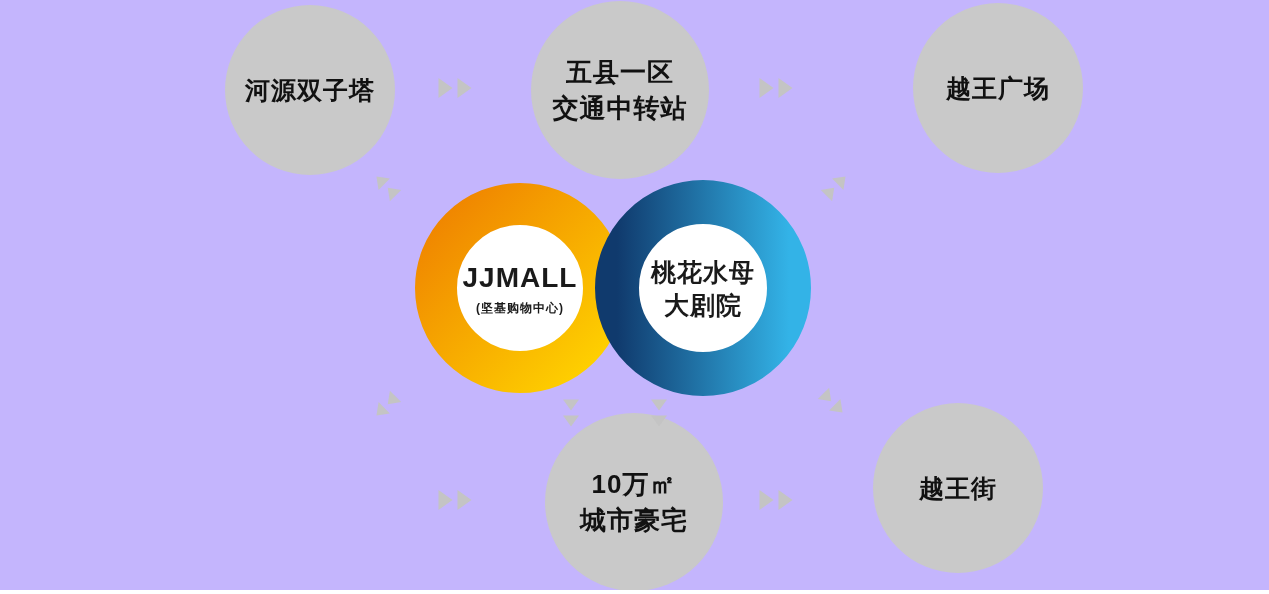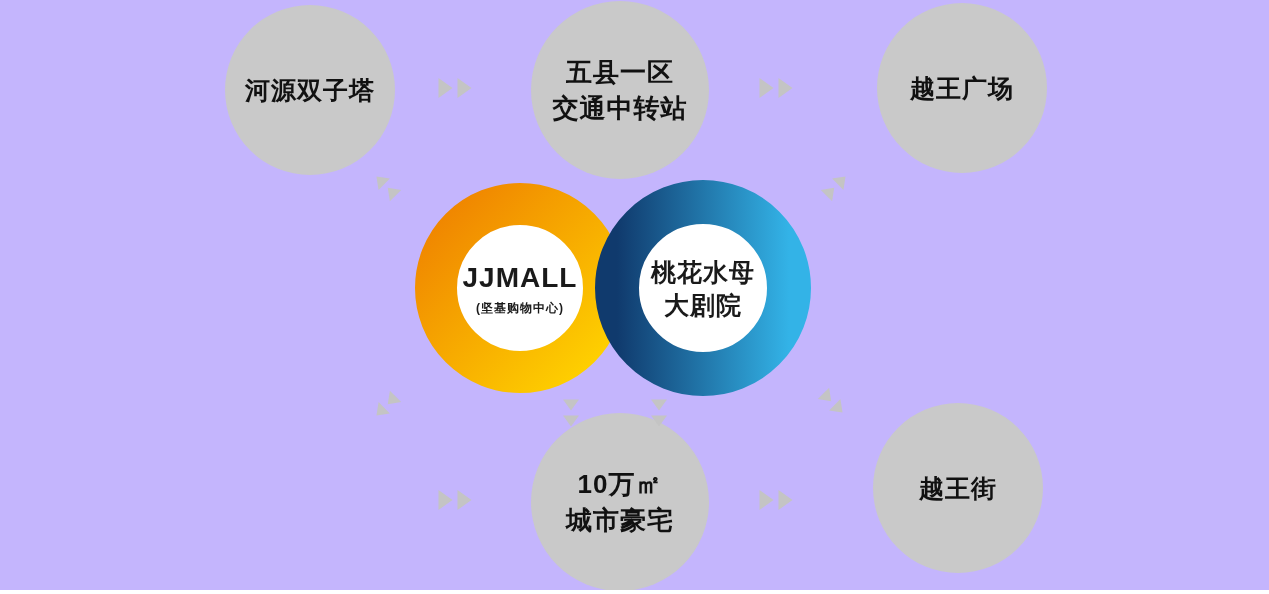--- a/index.html
+++ b/index.html
@@ -58,26 +58,26 @@
 
   <div class="node" style="left:225px;top:5px;width:170px;height:170px;">
     <span>河源双子塔</span>
   </div>
 
   <div class="node lg" style="left:531px;top:1px;width:178px;height:178px;">
     <span>五县一区</span>
     <span>交通中转站</span>
   </div>
 
-  <div class="node" style="left:877px;top:3px;width:170px;height:170px;">
+  <div class="node" style="left:913px;top:3px;width:170px;height:170px;">
     <span>越王广场</span>
   </div>
 
 
-  <div class="node lg" style="left:531px;top:413px;width:178px;height:178px;">
+  <div class="node lg" style="left:545px;top:413px;width:178px;height:178px;">
     <span>10万㎡</span>
     <span>城市豪宅</span>
   </div>
 
   <div class="node" style="left:873px;top:403px;width:170px;height:170px;">
     <span>越王街</span>
   </div>
 
   <svg class="rings" width="430" height="250">
     <defs>

